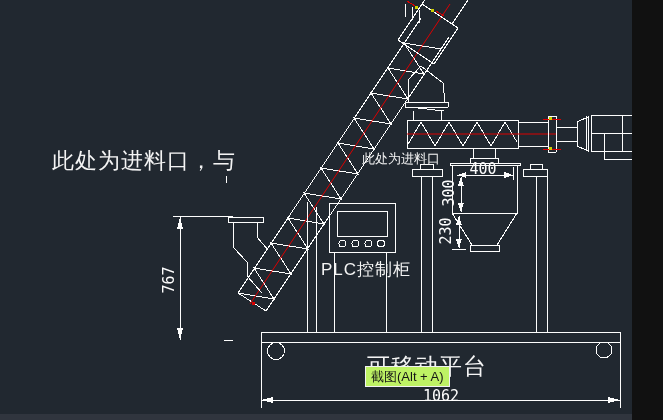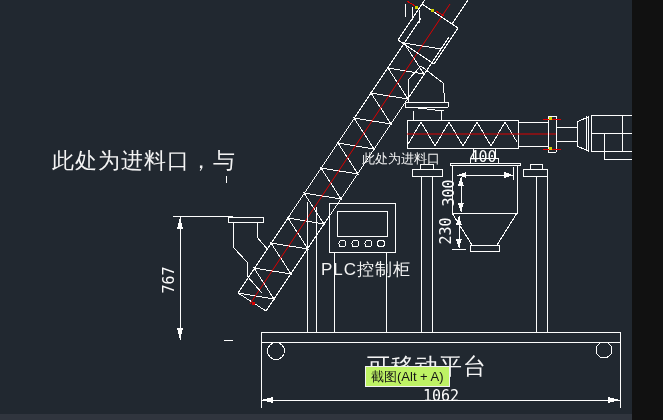--- a/index.html
+++ b/index.html
@@ -13,21 +13,21 @@
   .stage svg{position:absolute;left:0;top:0;}
   .cad-text{position:absolute;color:#f4f4f4;white-space:nowrap;pointer-events:none;}
   .note{left:52px;top:146px;font-size:22px;line-height:29px;letter-spacing:1px;}
   .loadcell{left:362px;top:150px;font-size:13px;}
   .plc{left:321px;top:258px;font-size:17px;letter-spacing:1px;}
   .platform{left:367px;top:351px;font-size:23px;letter-spacing:1px;z-index:2;}
   .dim{font-family:"DejaVu Sans Mono", monospace;font-size:15px;color:#fdfdfd;
        width:44px;text-align:center;position:absolute;}
   .dim.rot{transform:rotate(-90deg);}
   .d767{left:147px;top:271px;}
-  .d400{left:461px;top:148px;}
+  .d400{left:461px;top:160px;}
   .d300{left:427px;top:184px;}
   .d230{left:424px;top:222px;}
   .d2231{left:419px;top:387px;}
   .tooltip{
     position:absolute;left:365px;top:366px;z-index:5;
     background:#bef264;color:#161616;
     border:1px solid #f2f2f2;
     font-size:13px;line-height:19px;padding:0 5px;
     font-family:Liberation Sans, sans-serif;
   }

